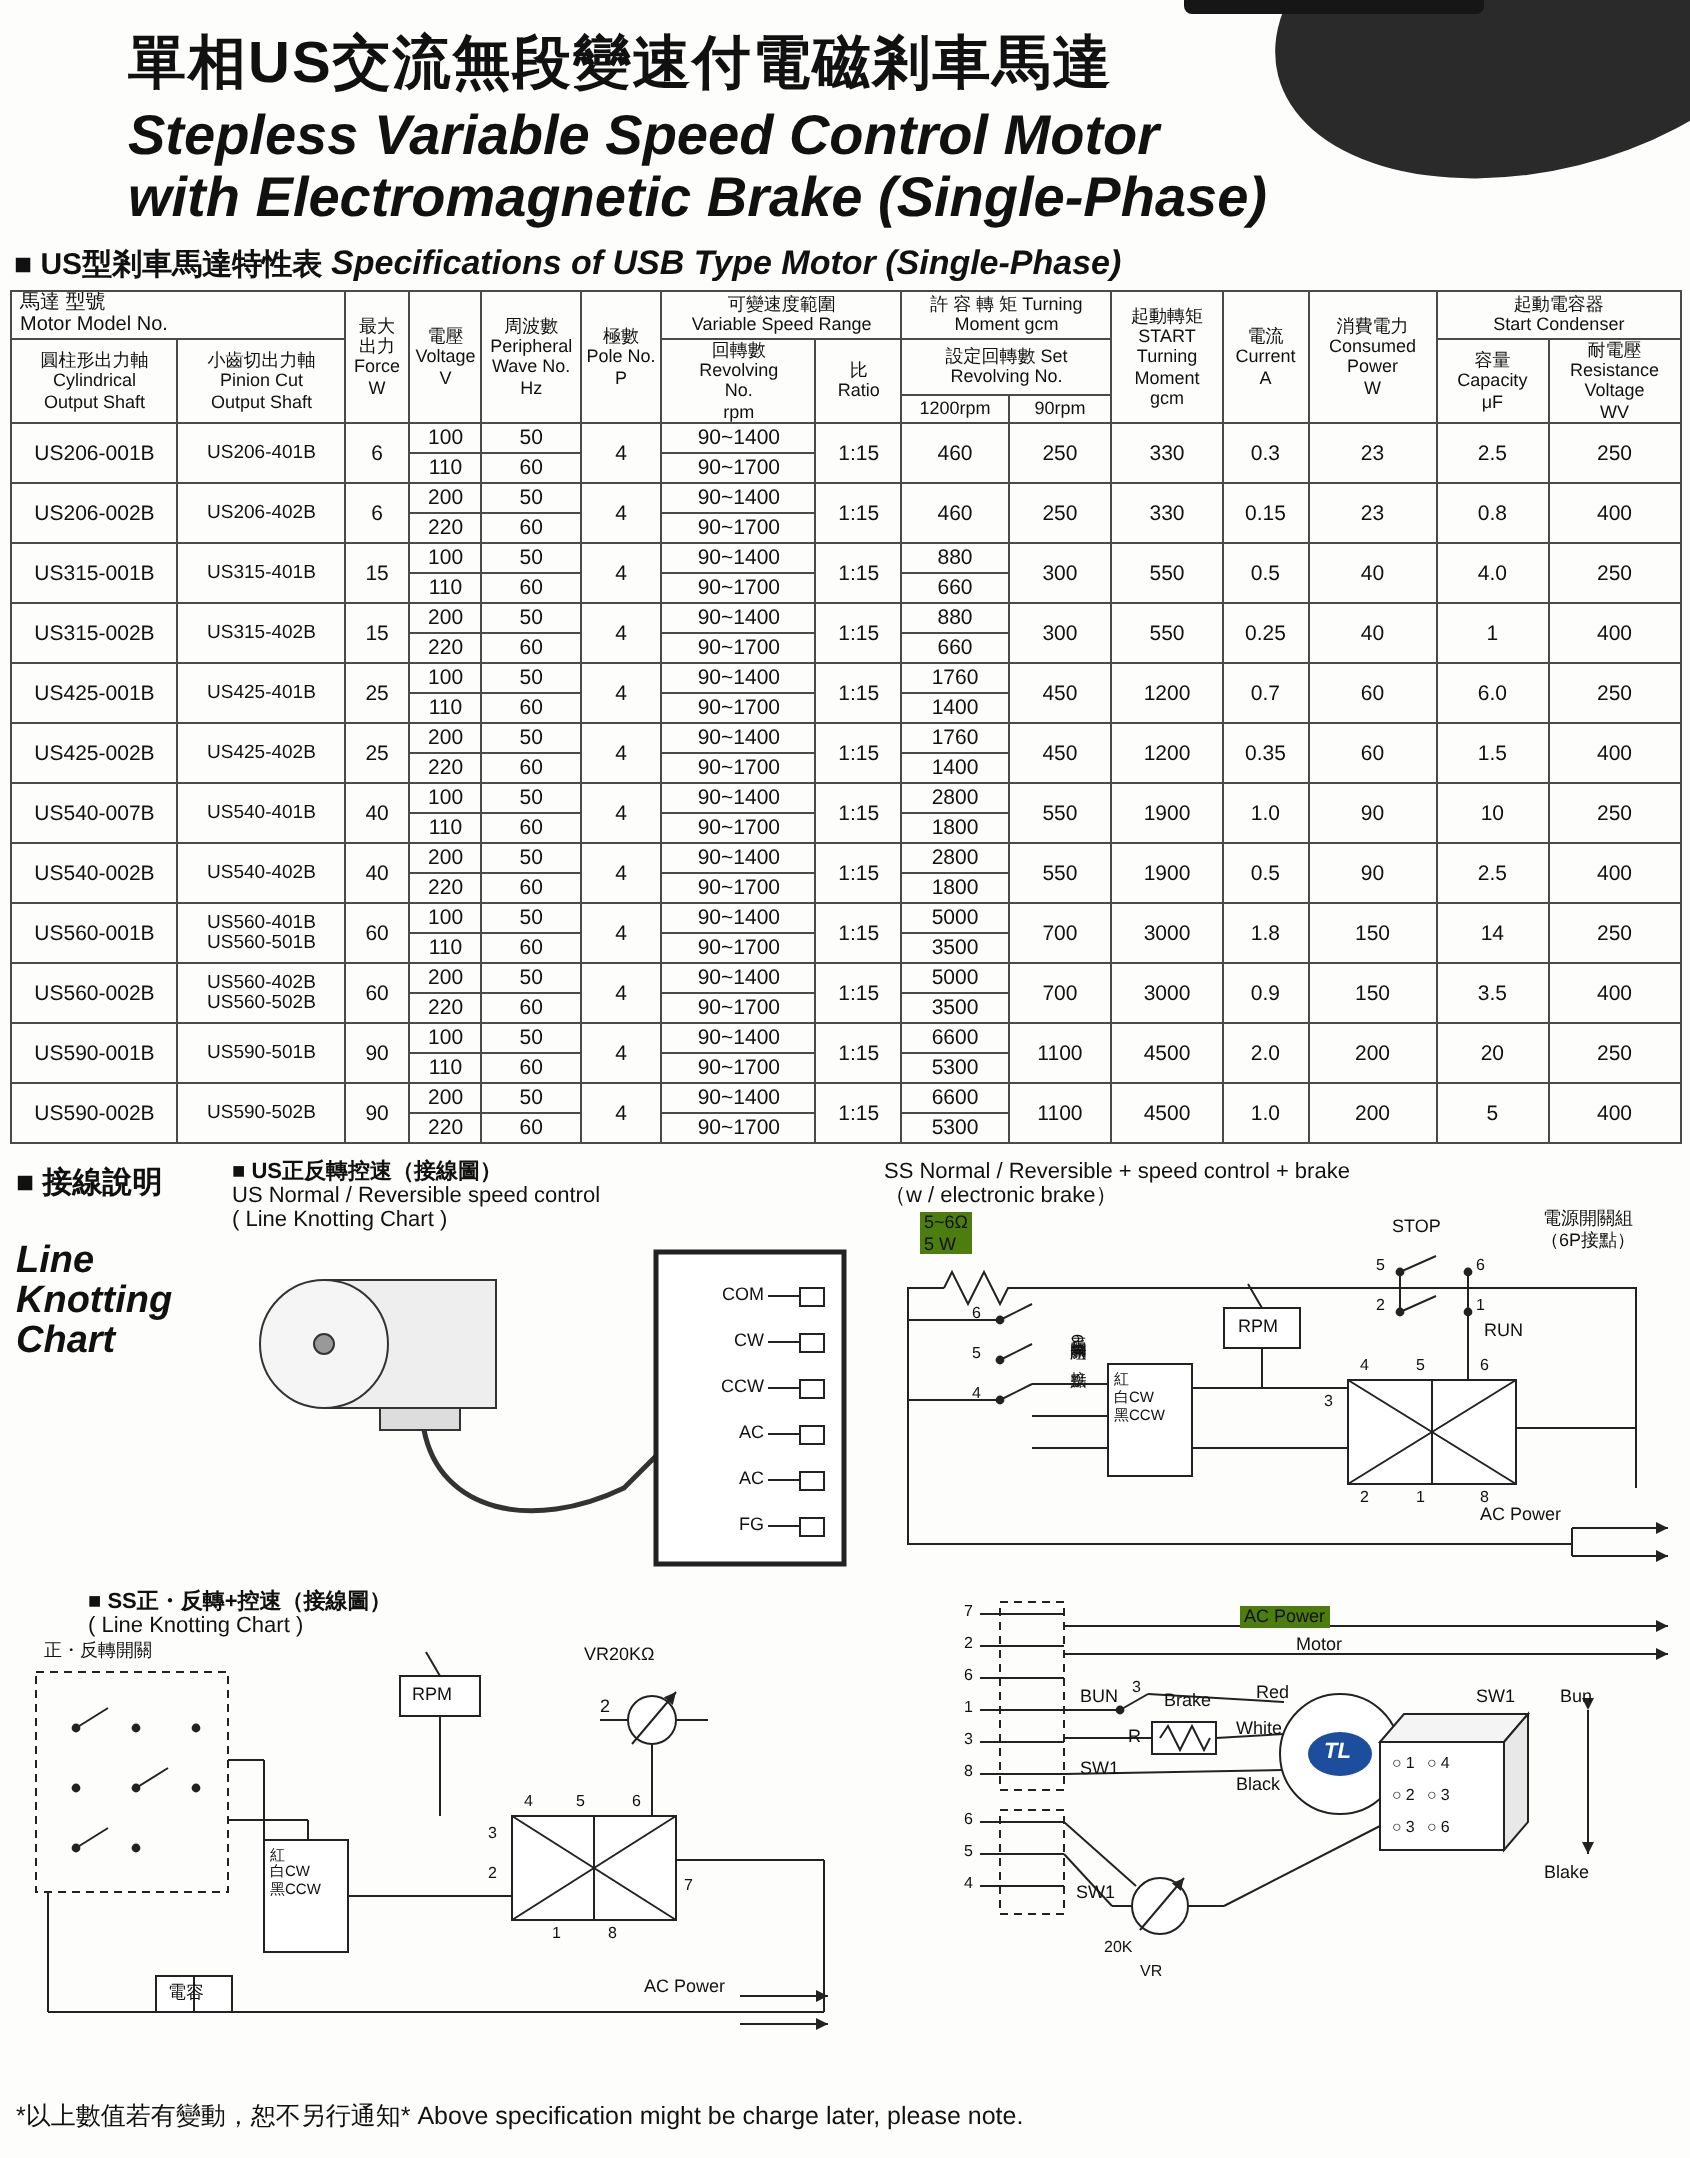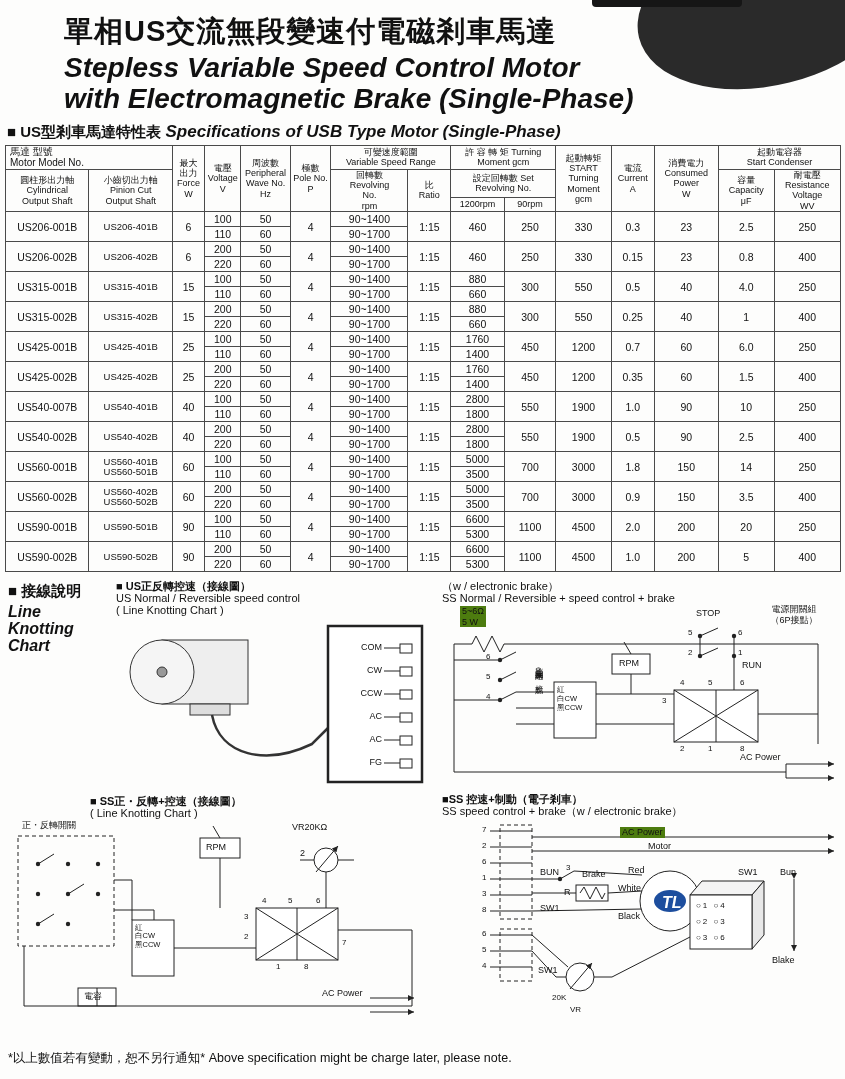--- a/index.html
+++ b/index.html
@@ -30,33 +30,33 @@
   .spec td { font-size:10.5px; height:15px; white-space:nowrap; }
   .spec td.pre { white-space:pre-line; line-height:1.05; font-size:9.5px; }
   .spec .pl { text-align:left; padding-left:4px; font-size:10px; }
 
   .wiring { display:flex; gap:6px; padding:8px 2px 0 4px; }
   .w-left { width:432px; }
   .w-right { width:400px; }
   .lk-row { display:flex; }
   .lk-head { width:112px; padding:2px 0 0 4px; }
   .lk-zh { font-size:15px; font-weight:700; }
-  .lk-en { font-size:16px; font-weight:700; font-style:italic; line-height:1.05; margin-top:3px; }
+  .lk-en { font-size:19px; font-weight:700; font-style:italic; line-height:1.05; margin-top:20px; }
   .diagram { margin-bottom:4px; }
   .cap { line-height:1.1; }
   .cap-zh { font-size:11px; font-weight:700; }
   .cap-en { font-size:11px; }
-  .indent { margin-left:86px; }
+  .indent { margin-left:40px; }
   .canvas { position:relative; }
   .lbl { position:absolute; font-size:9px; line-height:1.15; white-space:pre-line; }
   .f8 { font-size:8px; }
   .f75 { font-size:7.5px; }
   .v { writing-mode:vertical-rl; letter-spacing:1px; font-size:8px; }
   .bg { background:#4d7c0f; padding:0 2px; }
-  .tl-logo { color:#fff; font-weight:700; font-style:italic; font-size:16px; }
+  .tl-logo { color:#fff; font-weight:700; font-style:italic; font-size:11px; }
   .right { text-align:right; }
   .center { text-align:center; }
   .footer { position:absolute; left:8px; bottom:12px; font-size:12.5px; }
   svg { display:block; }
 </style>
 </head>
 <body>
 
 <div class="scan-blob"></div>
 <div class="scan-strip"></div>
@@ -551,22 +551,22 @@
         <span class="lbl f8" style="left:338px;top:118px">7</span>
         <span class="lbl f8" style="left:272px;top:142px">1</span>
         <span class="lbl f8" style="left:300px;top:142px">8</span>
       </div>
     </div>
   </div>
 
   <div class="w-right">
     <div class="diagram">
       <div class="cap">
+        <div class="cap-en">SS Normal / Reversible + speed control + brake</div>
         <div class="cap-en">（w / electronic brake）</div>
-        <div class="cap-en">SS Normal / Reversible + speed control + brake</div>
       </div>
       <div class="canvas" style="width:398px;height:185px">
         <svg viewBox="0 0 398 185" width="398" height="185">
           <defs>
               <marker id="arr2" markerWidth="7" markerHeight="6" refX="6" refY="3" orient="auto">
                 <path d="M0,0L6,3L0,6z" fill="#222"></path>
               </marker>
             </defs>
           <polyline points="30,40 12,40 12,168 344,168" fill="none" stroke="#222"></polyline>
           <polyline points="66,40 376,40 376,140" fill="none" stroke="#222"></polyline>
@@ -629,24 +629,20 @@
         <span class="lbl f8" style="left:298px;top:74px">6</span>
         <span class="lbl f8" style="left:220px;top:92px">3</span>
         <span class="lbl f8" style="left:238px;top:140px">2</span>
         <span class="lbl f8" style="left:266px;top:140px">1</span>
         <span class="lbl f8" style="left:298px;top:140px">8</span>
         <span class="lbl" style="left:298px;top:148px">AC Power</span>
       </div>
     </div>
 
     <div class="diagram">
-      <div class="cap">
-        <div class="cap-zh">■SS 控速+制動（電子剎車）</div>
-        <div class="cap-en">SS speed control + brake（w / electronic brake）</div>
-      </div>
       <div class="canvas" style="width:398px;height:205px">
         <svg viewBox="0 0 398 205" width="398" height="205">
           <defs>
               <marker id="arr4" markerWidth="7" markerHeight="6" refX="6" refY="3" orient="auto">
                 <path d="M0,0L6,3L0,6z" fill="#222"></path>
               </marker>
             </defs>
           <rect x="58" y="8" width="32" height="94" fill="none" stroke="#222" stroke-dasharray="4 3"></rect>
           <rect x="58" y="112" width="32" height="52" fill="none" stroke="#222" stroke-dasharray="4 3"></rect>
           <line x1="48" y1="14" x2="90" y2="14" stroke="#222"></line>

